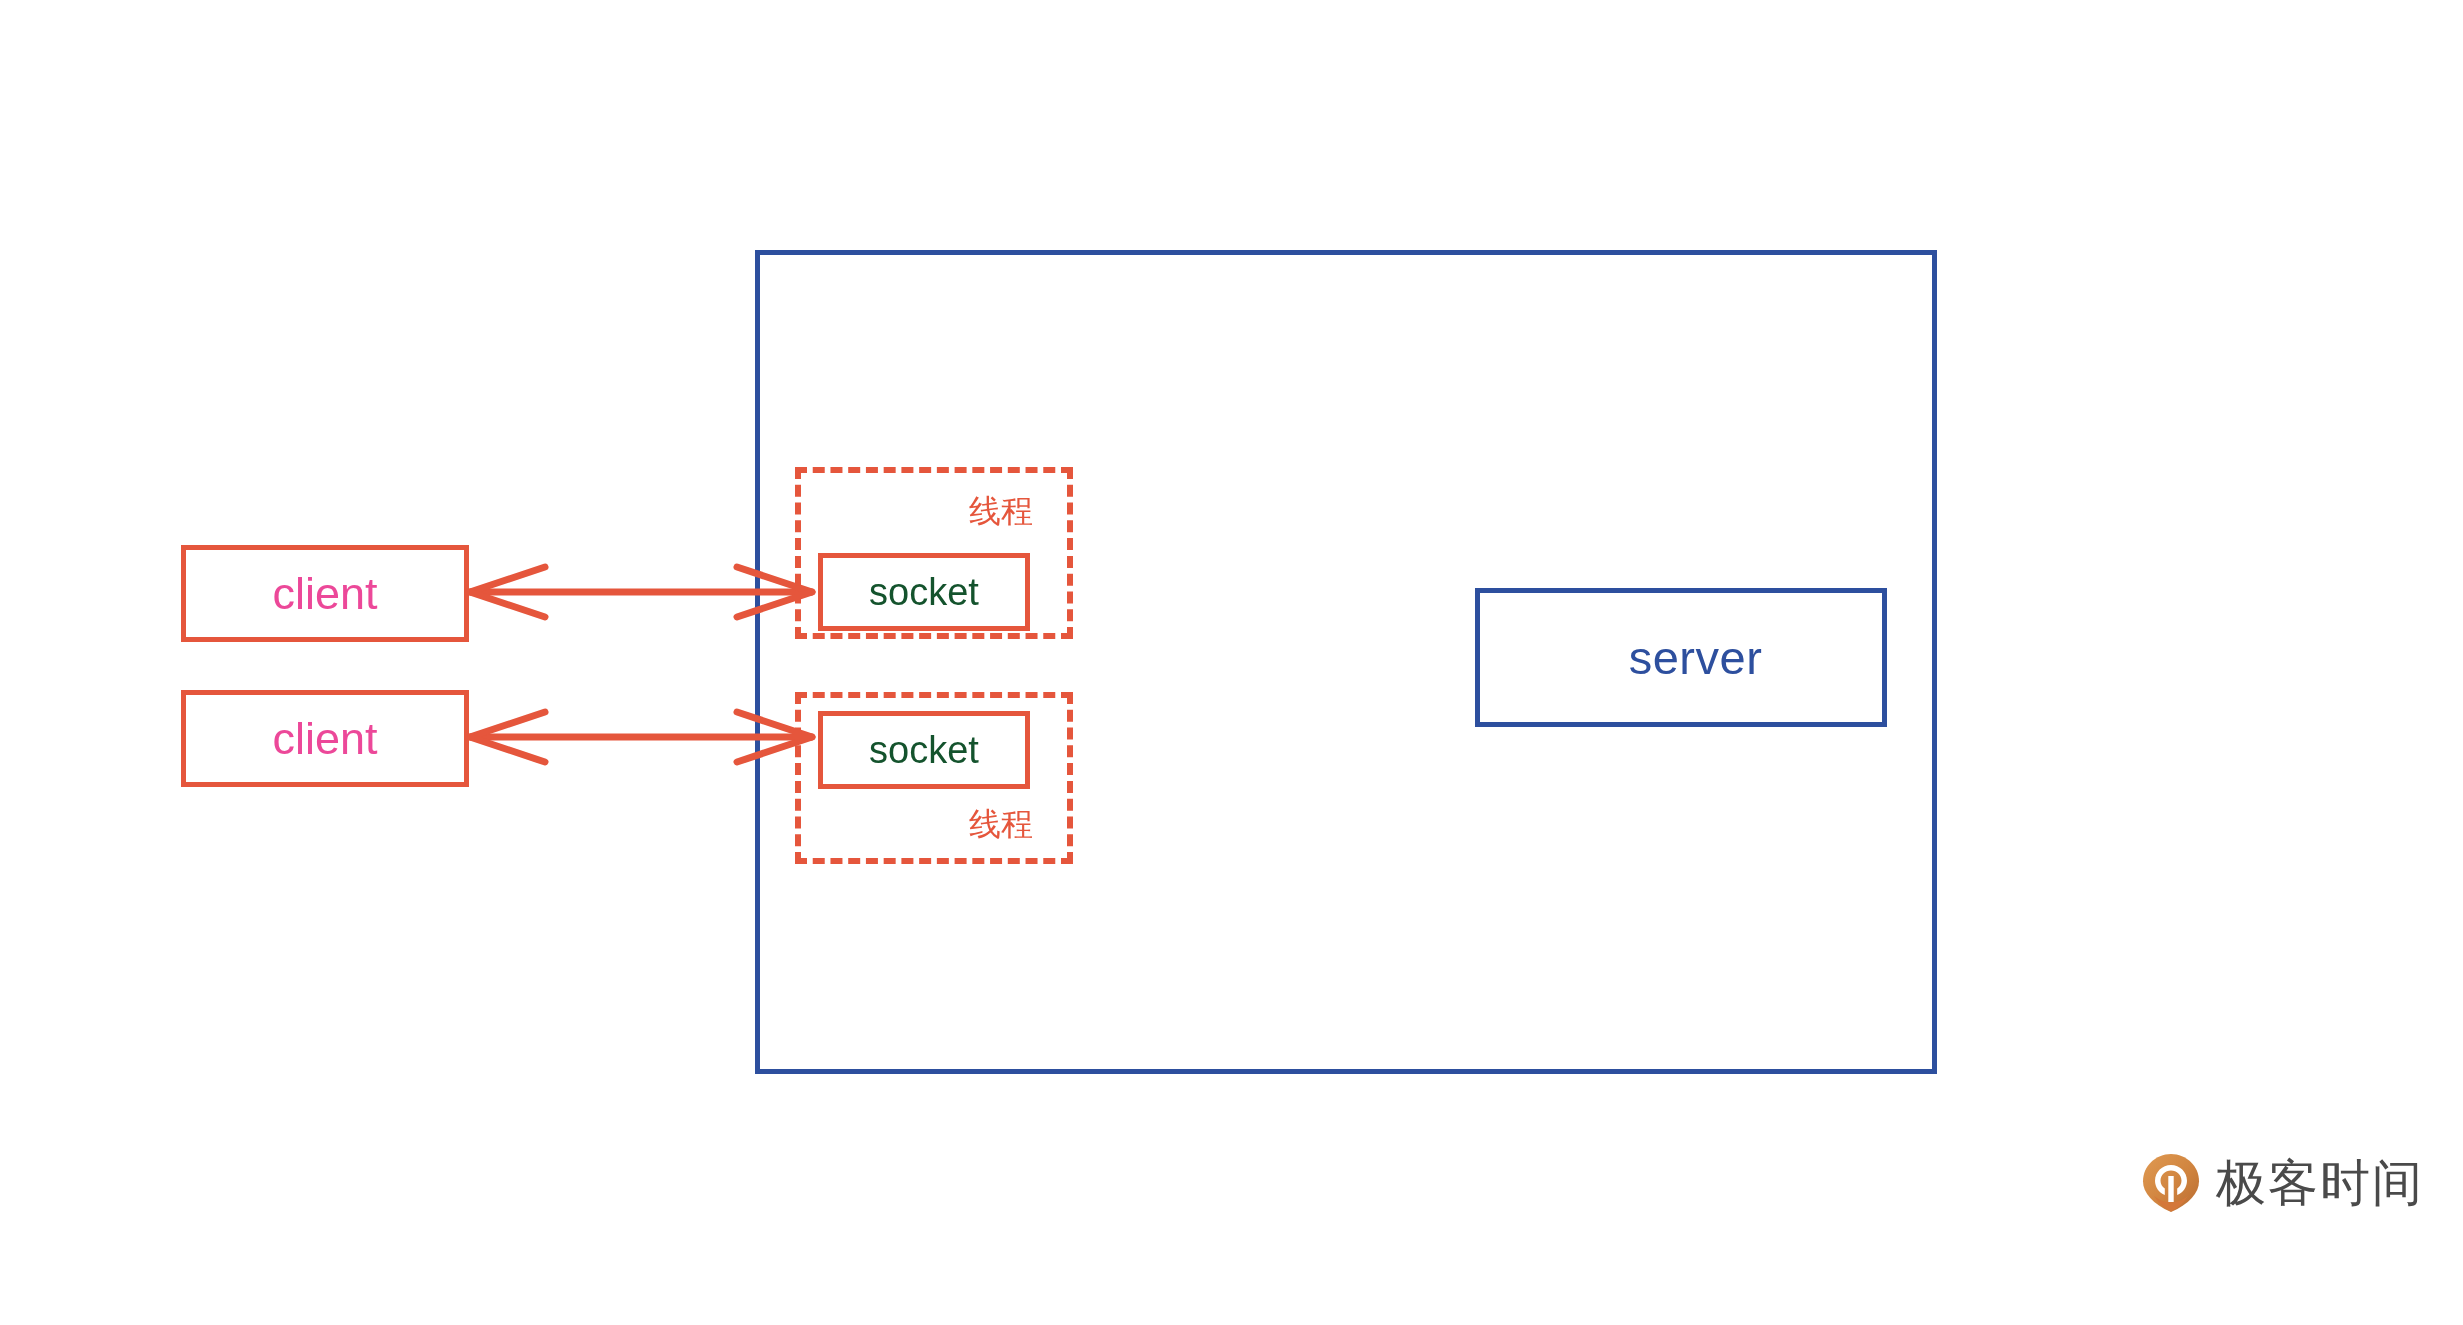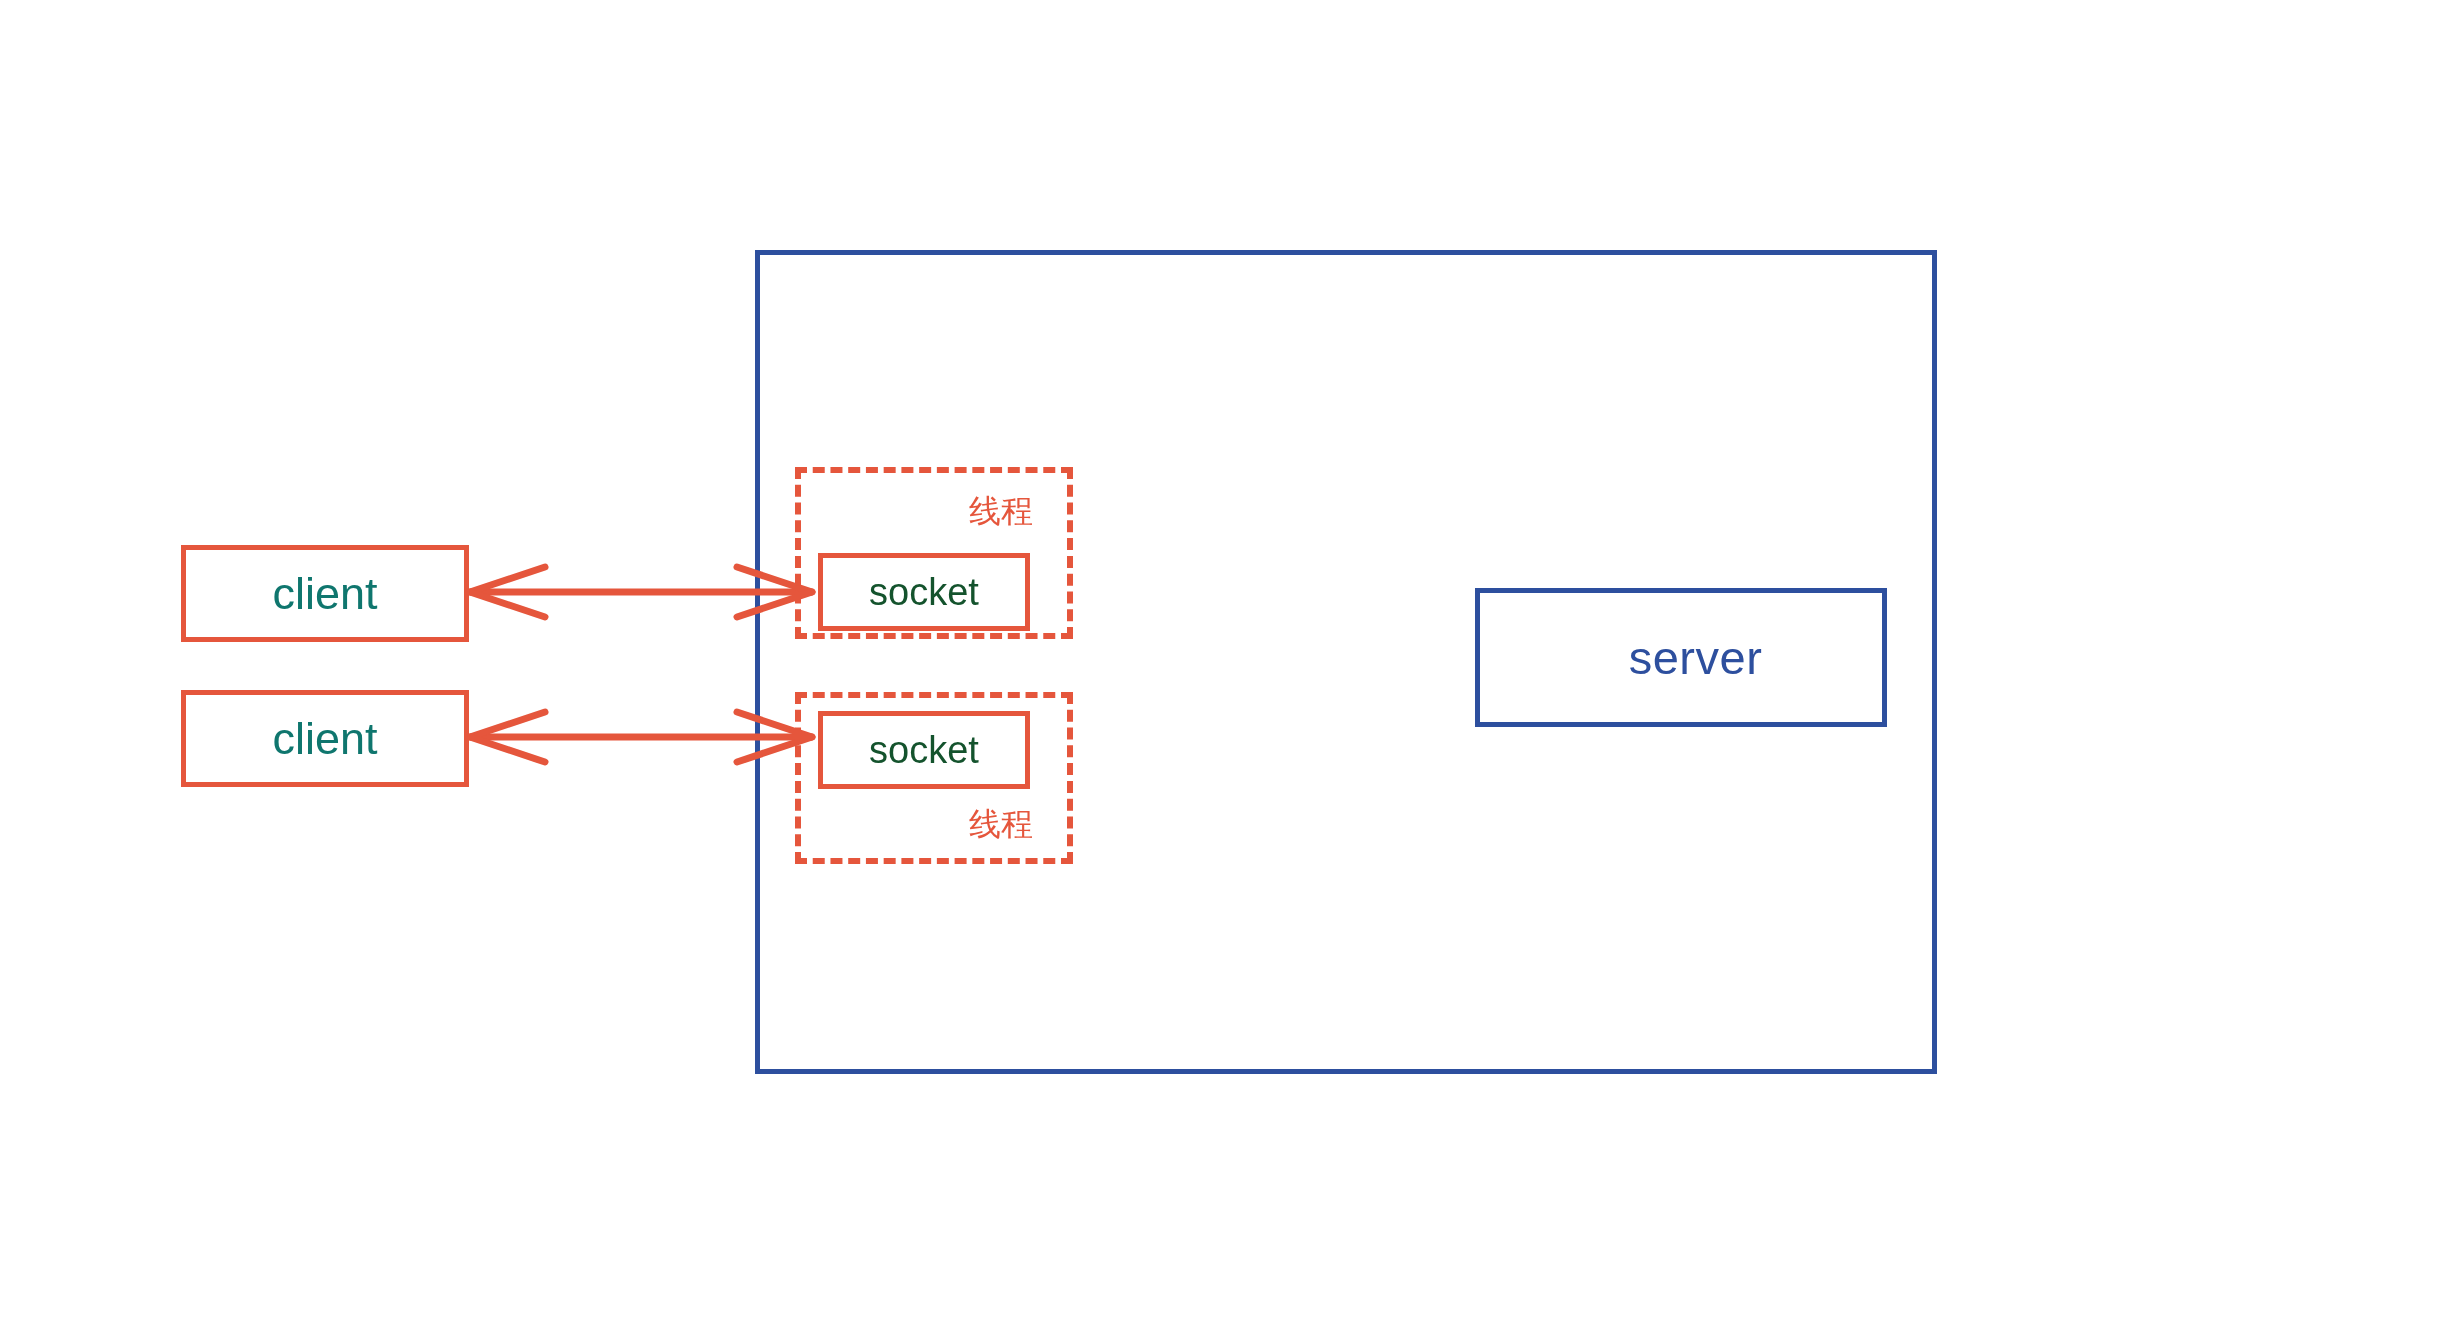--- a/index.html
+++ b/index.html
@@ -63,21 +63,21 @@
   .client-box {
     width: 288px;
     height: 97px;
     border: 5px solid #E5563C;
     background: #ffffff;
     left: 181px;
   }
   .client-box.c1 { top: 545px; }
   .client-box.c2 { top: 690px; }
   .client-label {
-    color: #0f766e;
+    color: #ec4899;
     font-size: 45px;
     line-height: 1;
   }
 
   
   .thread-box {
     position: absolute;
     box-sizing: border-box;
     left: 795px;
     width: 278px;
@@ -199,14 +199,36 @@
     <div class="socket-box s2">
       <span class="socket-label">socket</span>
     </div>
     <span class="thread-label tl2">线程</span>
   </div>
 
   <div class="node server-box">
     <span class="server-label">server</span>
   </div>
 
+  <div class="watermark">
+    <span class="wm-mark">
+      <svg width="62" height="62" viewBox="0 0 62 62">
+        <defs>
+          <linearGradient id="pinGrad" x1="0" y1="0" x2="1" y2="1">
+            <stop offset="0%" stop-color="#E09A52"></stop>
+            <stop offset="55%" stop-color="#D0843F"></stop>
+            <stop offset="100%" stop-color="#B86A30"></stop>
+          </linearGradient>
+        </defs>
+        <path d="M31 2 C15.5 2 3 14.2 3 29.2 C3 41 13 52 31 60 C49 52 59 41 59 29.2 C59 14.2 46.5 2 31 2 Z" fill="url(#pinGrad)"></path>
+        <path d="M31 13 C22.2 13 15 20 15 28.8 C15 35.2 19 40.7 24.8 43.1 L24.8 36.6
+                 C22.2 34.9 20.5 32 20.5 28.8 C20.5 23 25.2 18.4 31 18.4
+                 C36.8 18.4 41.5 23 41.5 28.8 C41.5 32 39.8 34.9 37.2 36.6
+                 L37.2 43.1 C43 40.7 47 35.2 47 28.8 C47 20 39.8 13 31 13 Z" fill="#FFFFFF"></path>
+        <rect x="28.3" y="24" width="5.4" height="26" fill="#FFFFFF"></rect>
+        <path d="M14 44 C19 52 25 56.5 31 59.5 C37 56.5 43 52 48 44
+                 C42 48.5 36.5 50.5 31 50.5 C25.5 50.5 20 48.5 14 44 Z" fill="#D4783A"></path>
+      </svg>
+    </span>
+    <span class="wm-text">极客时间</span>
+  </div>
 
 </div>
 
 </body></html>

